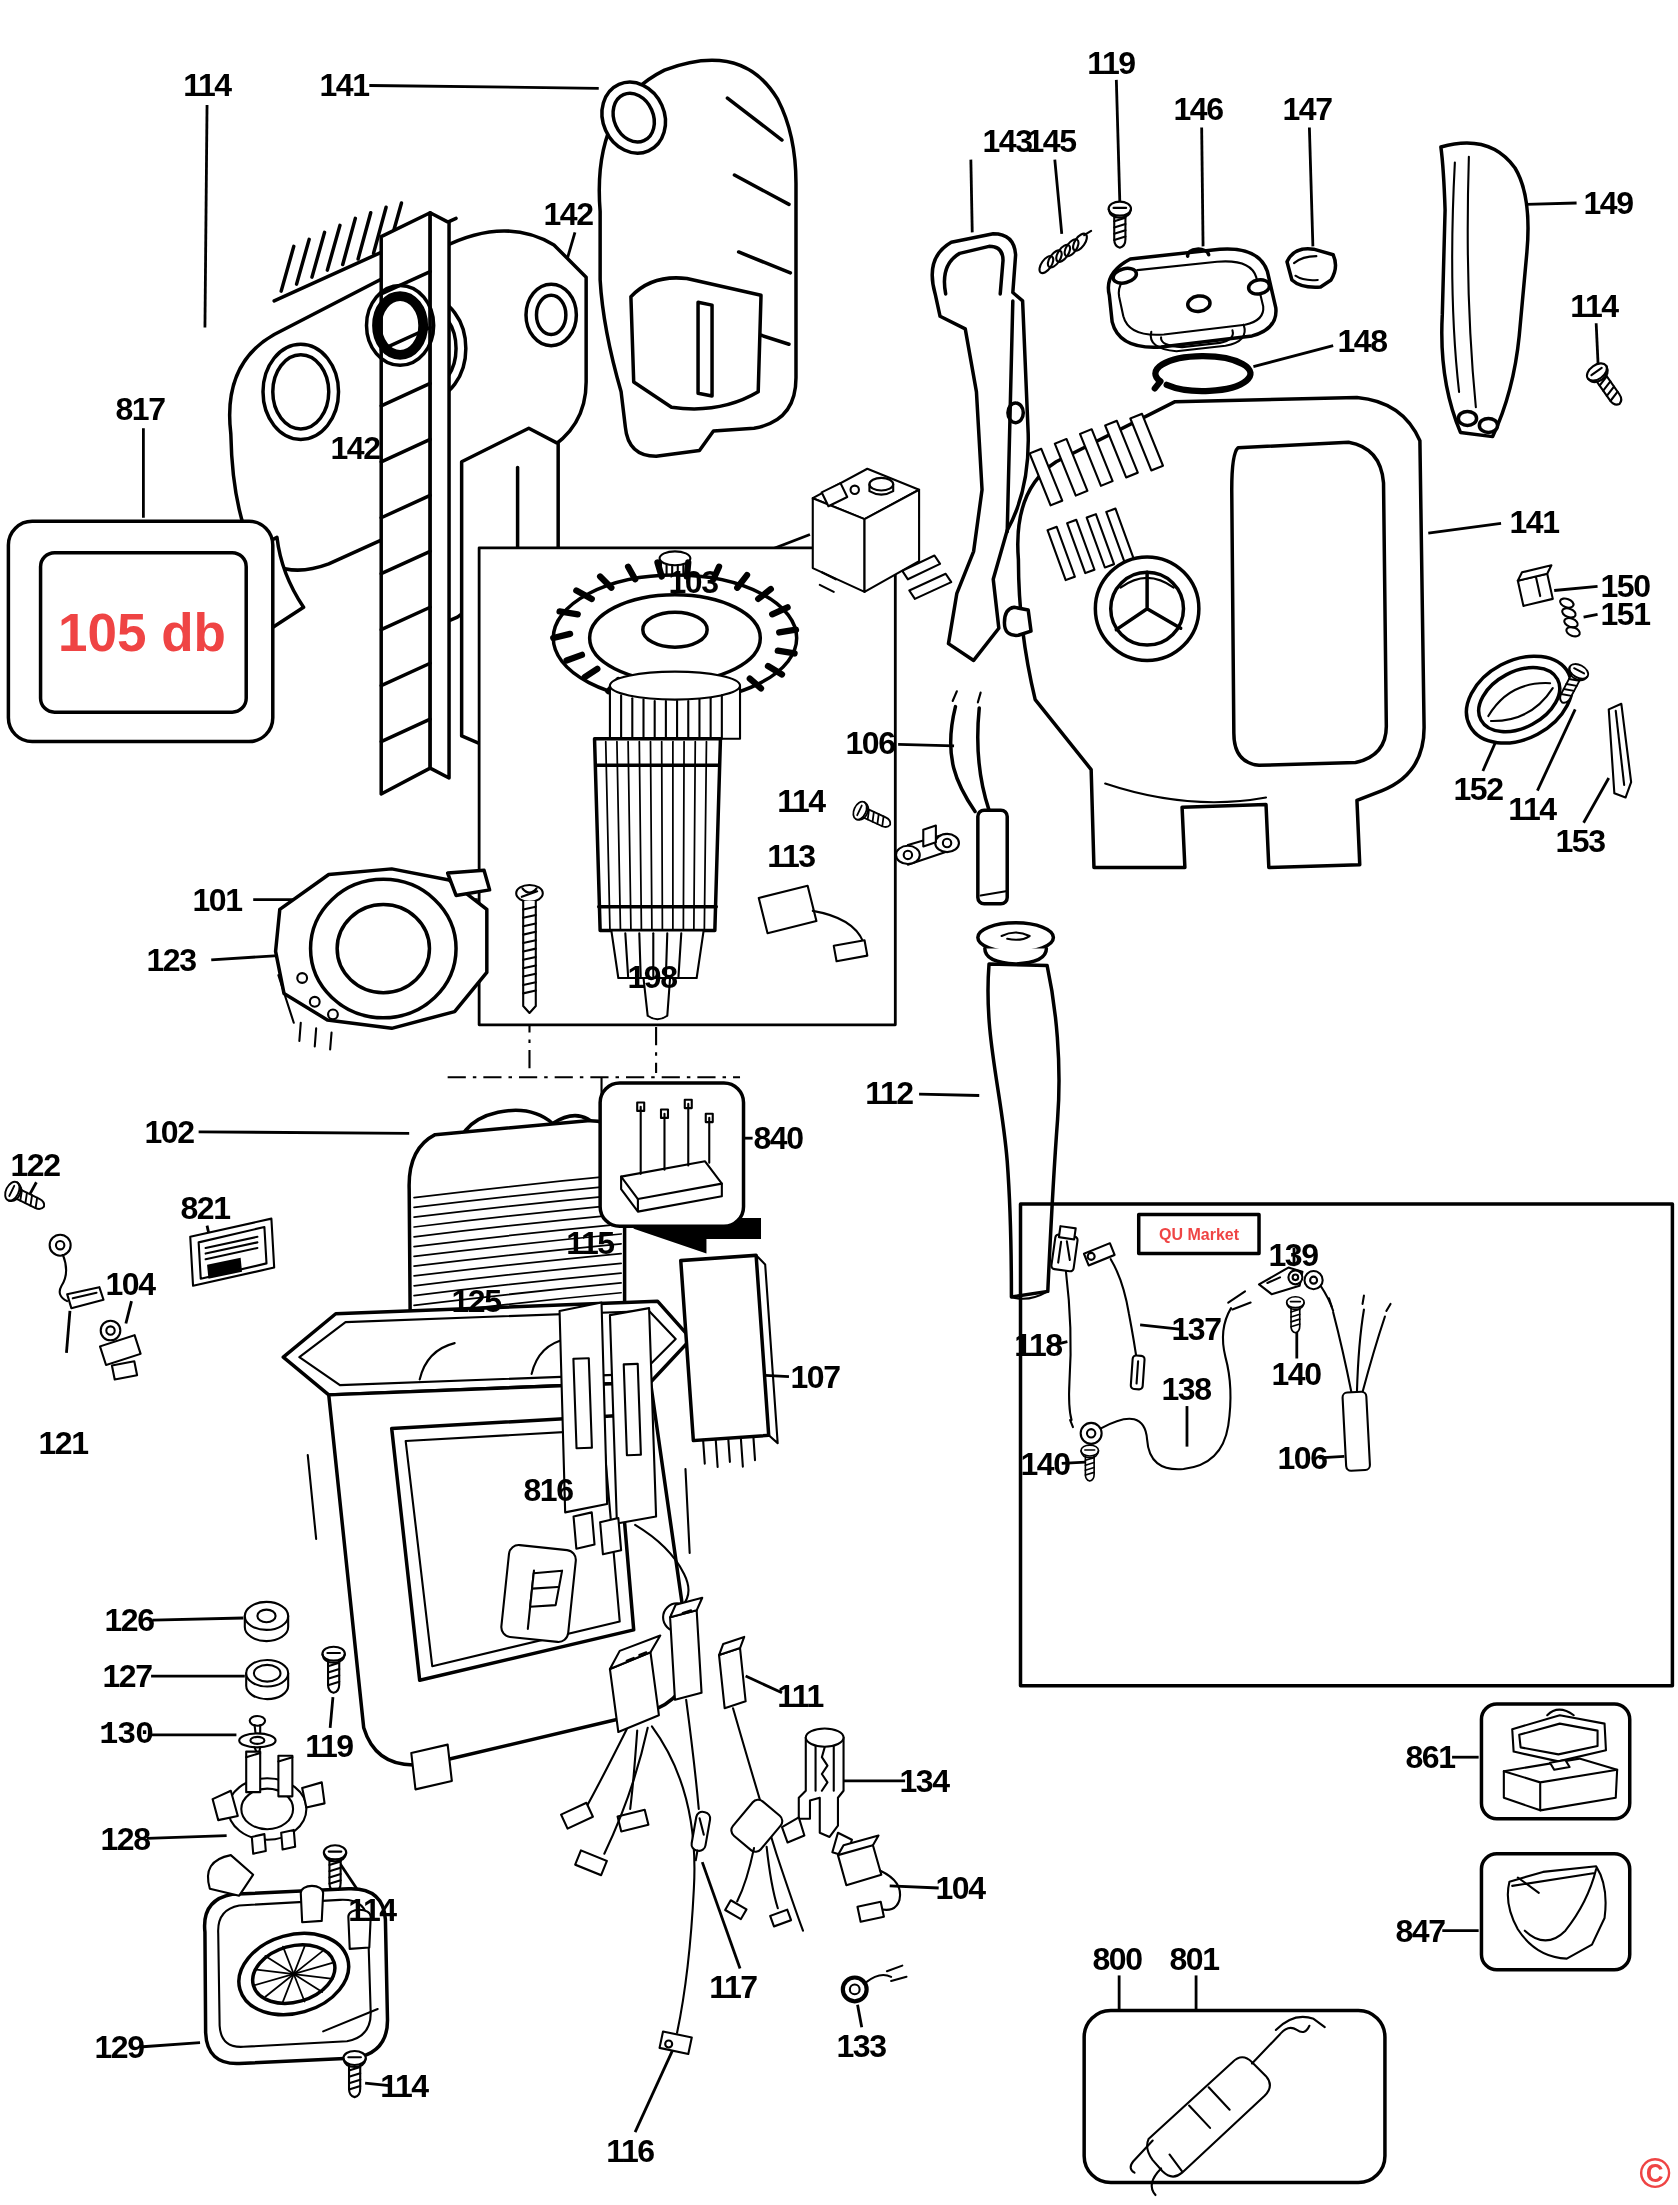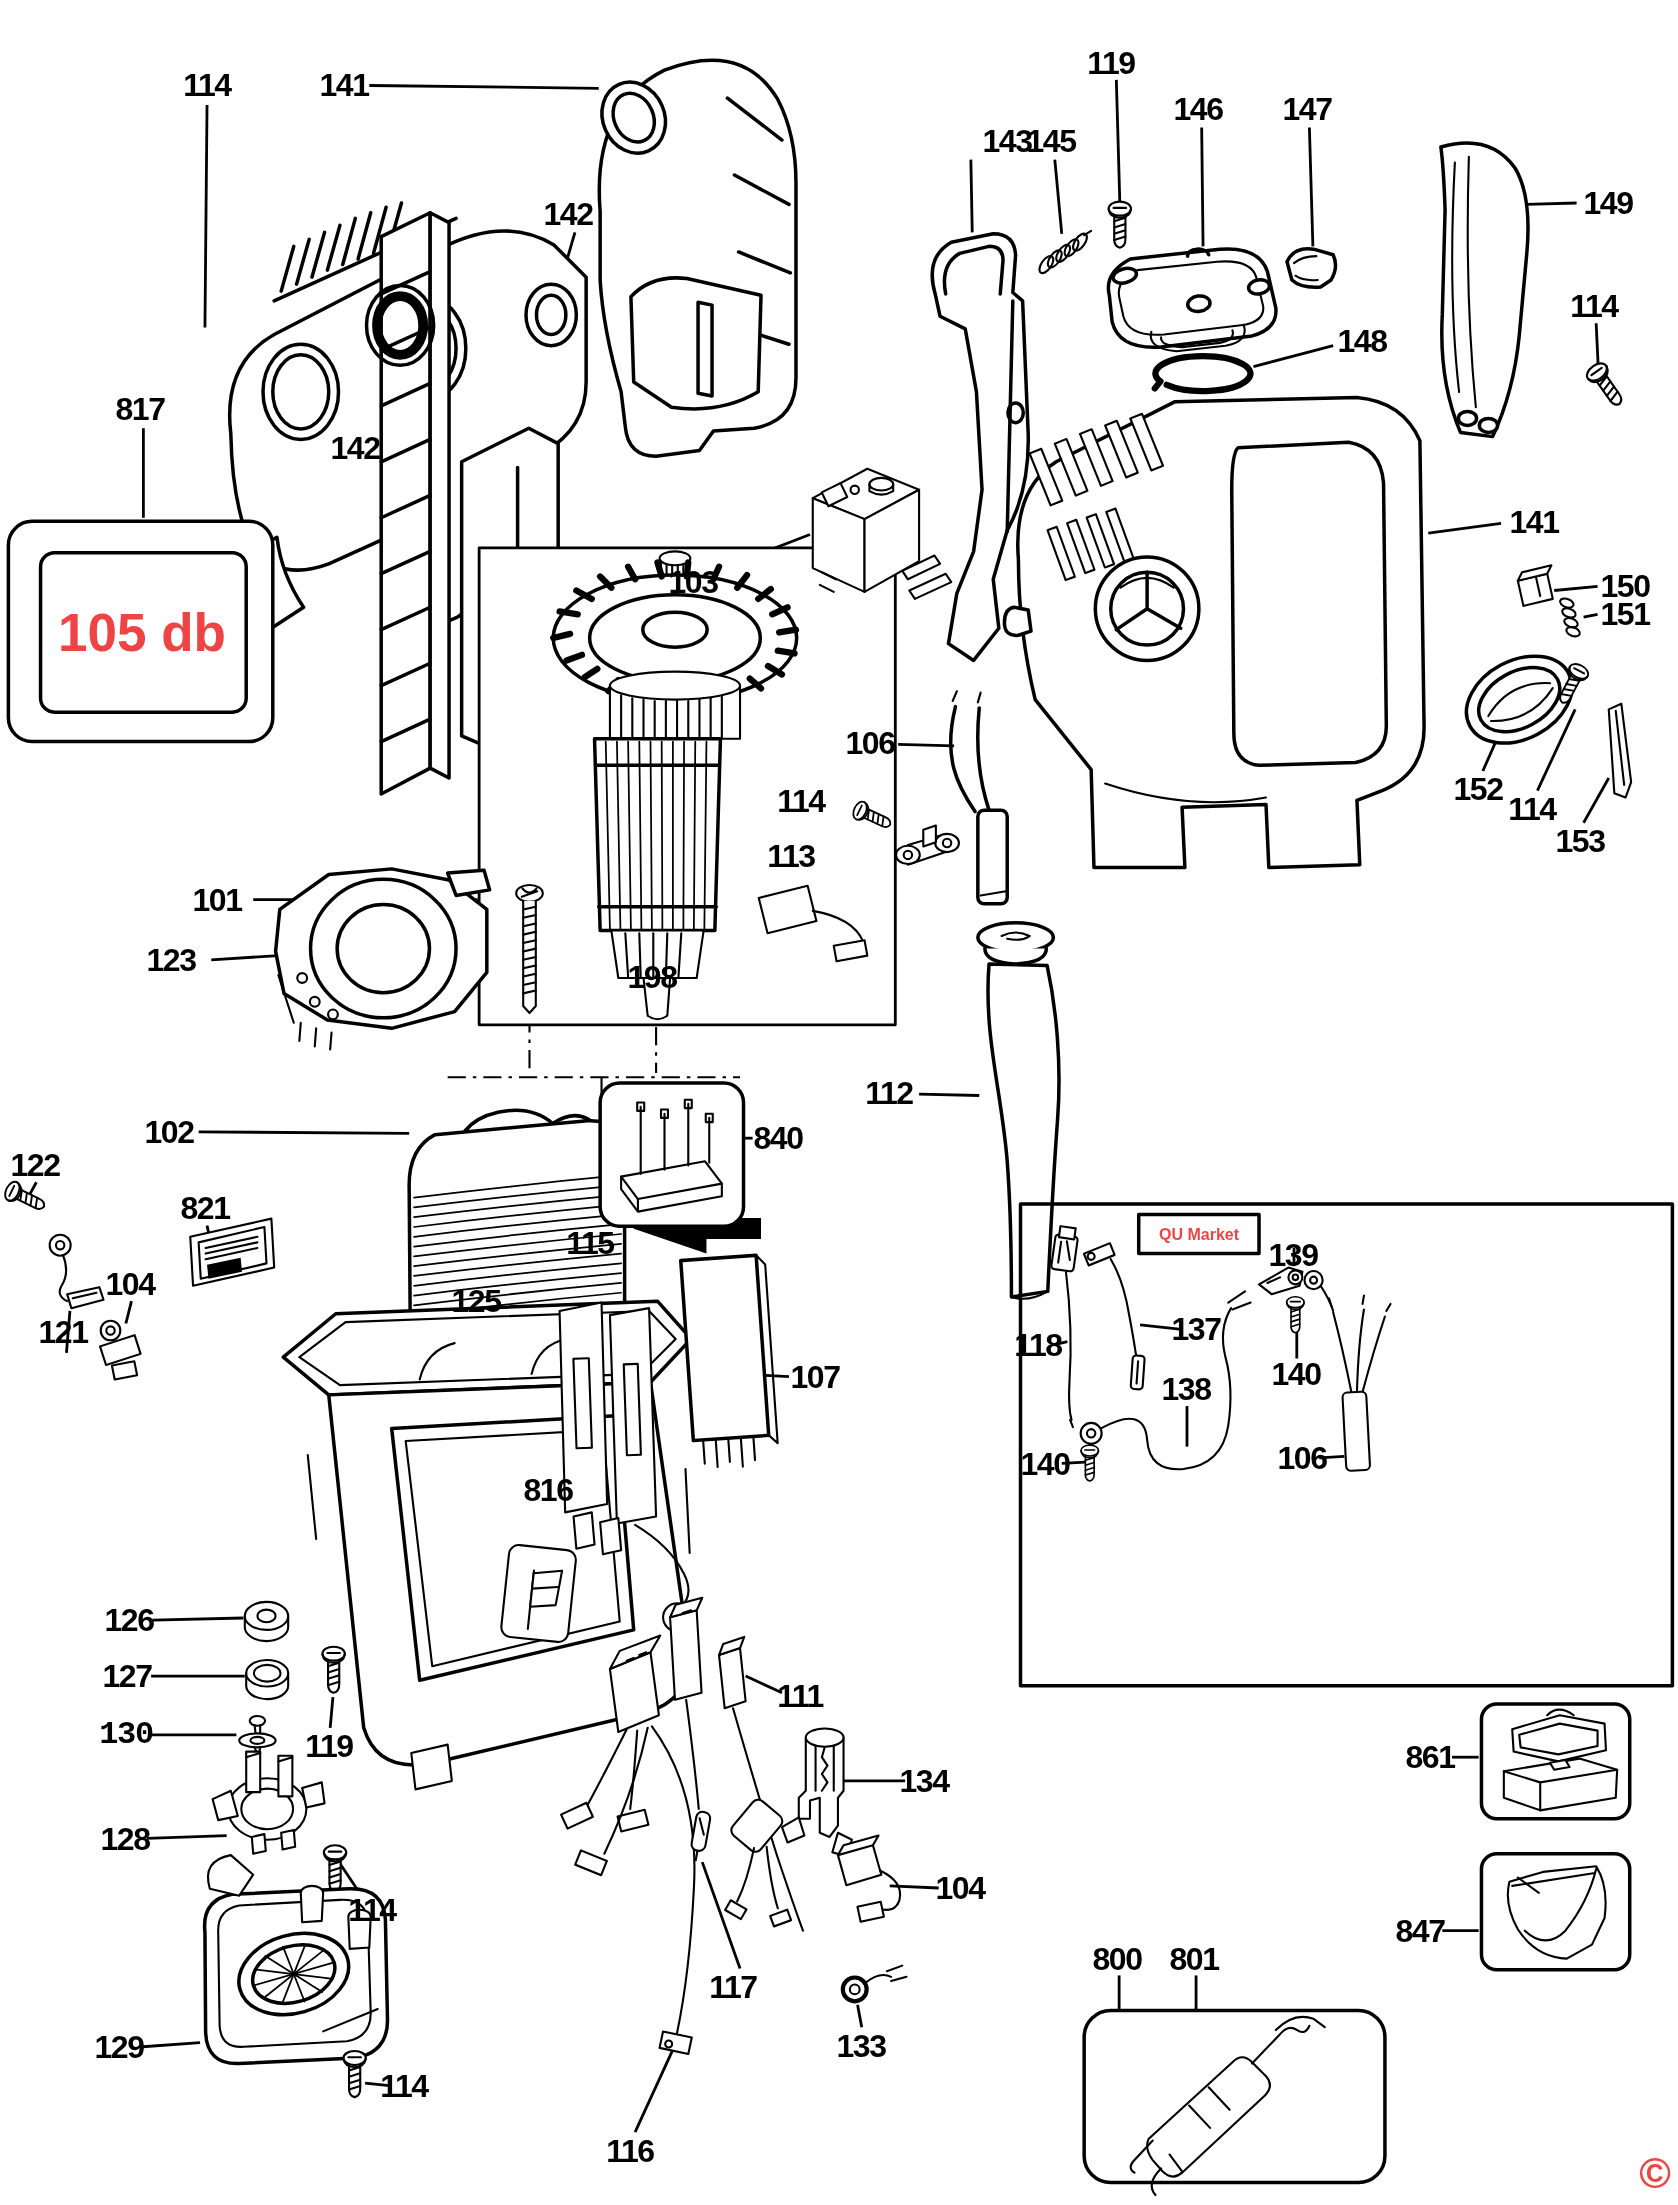--- a/index.html
+++ b/index.html
@@ -710,21 +710,21 @@
       <div class="co" style="left: 801px; top: 801px;">114</div>
       <div class="co" style="left: 791px; top: 856px;">113</div>
       <div class="co" style="left: 889px; top: 1093px;">112</div>
       <div class="co" style="left: 171px; top: 960px;">123</div>
       <div class="co" style="left: 652px; top: 977px;">198</div>
       <div class="co" style="left: 169px; top: 1132px;">102</div>
       <div class="co" style="left: 778px; top: 1138px;">840</div>
       <div class="co" style="left: 35px; top: 1165px;">122</div>
       <div class="co" style="left: 205px; top: 1208px;">821</div>
       <div class="co" style="left: 130px; top: 1284px;">104</div>
-      <div class="co" style="left: 63px; top: 1332px;">121</div>
+      <div class="co" style="left: 63px; top: 1443px;">121</div>
       <div class="co" style="left: 476px; top: 1301px;">125</div>
       <div class="co" style="left: 590px; top: 1243px;">115</div>
       <div class="co" style="left: 815px; top: 1377px;">107</div>
       <div class="co" style="left: 548px; top: 1490px;">816</div>
       <div class="co" style="left: 1038px; top: 1345px;">118</div>
       <div class="co" style="left: 1196px; top: 1329px;">137</div>
       <div class="co" style="left: 1186px; top: 1389px;">138</div>
       <div class="co" style="left: 1293px; top: 1231px; margin-top: 24px;">139</div>
       <div class="co" style="left: 1296px; top: 1374px;">140</div>
       <div class="co" style="left: 1045px; top: 1464px;">140</div>

